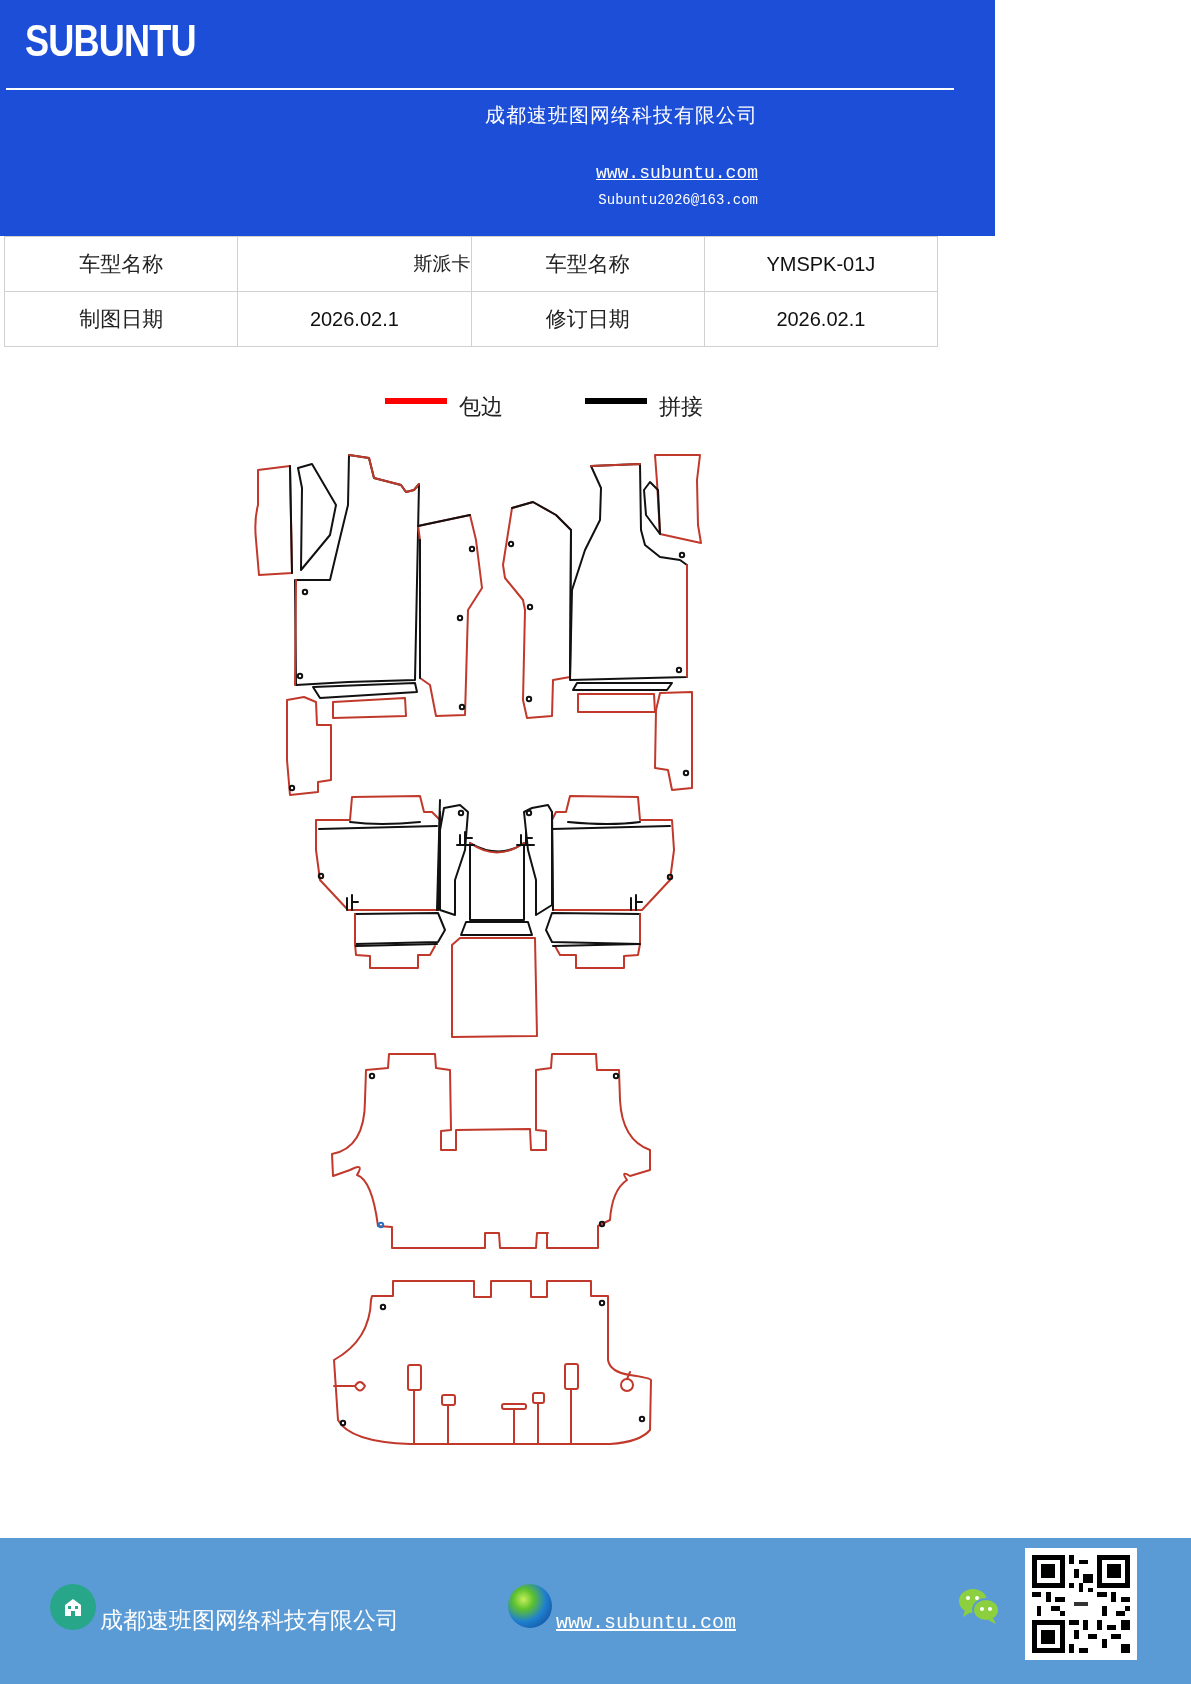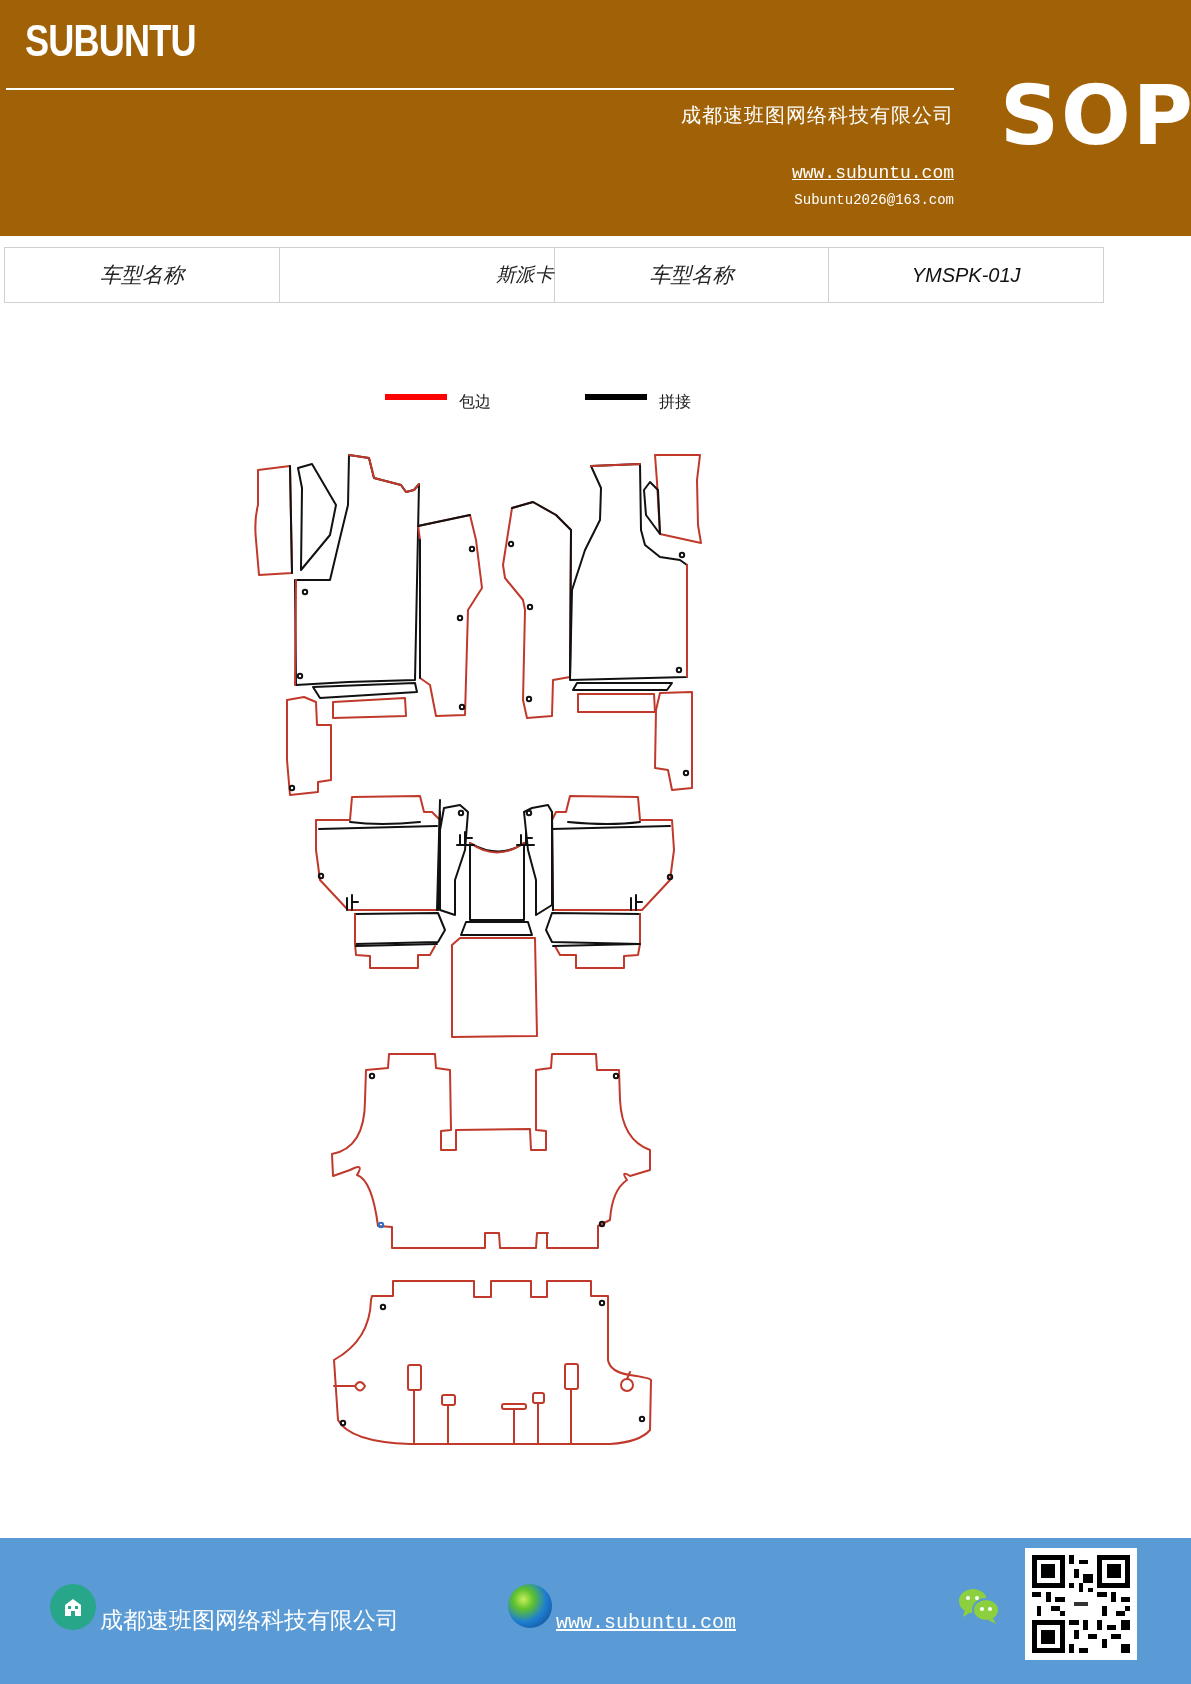--- a/index.html
+++ b/index.html
@@ -1,37 +1,37 @@
 <!DOCTYPE html>
 <html><head>
 <meta charset="utf-8">
 <style>
   * { box-sizing: border-box; margin: 0; padding: 0; }
   html, body { width: 1191px; height: 1684px; background: #ffffff; overflow: hidden; }
   body { position: relative; font-family: "DejaVu Sans", "Liberation Sans", sans-serif; }
 
-  .header { position: absolute; left: 0; top: 0; width: 1191px; height: 236px; background: #a16207; }
+  .header { position: absolute; left: 0; top: 0; width: 995px; height: 236px; background: #1d4ed8; }
   .brand { position: absolute; left: 25px; top: 16px; font-family: "Liberation Sans", sans-serif; font-weight: bold; font-size: 44px; color: #fff; letter-spacing: -1px; transform: scaleX(0.82); transform-origin: left top; }
   .header-rule { position: absolute; left: 6px; top: 88px; width: 948px; height: 2px; background: #ffffff; }
   .doc-title { position: absolute; left: 28px; top: 140px; font-size: 36px; color: #fff; letter-spacing: 1px; font-family: "DejaVu Serif", serif; }
   .company { position: absolute; right: 237px; top: 102px; font-size: 20px; color: #fff; font-family: "DejaVu Serif", serif; letter-spacing: 1px; }
   .website { position: absolute; right: 237px; top: 163px; font-size: 18px; color: #fff; text-decoration: underline; font-family: "Liberation Mono", monospace; }
   .email { position: absolute; right: 237px; top: 192px; font-size: 14px; color: #fff; font-family: "Liberation Mono", monospace; }
   .sop { position: absolute; left: 1000px; top: 68px; font-size: 82px; font-weight: bold; color: #fff; font-family: "DejaVu Sans", sans-serif; letter-spacing: 2px; }
 
-  .info-table { position: absolute; left: 4px; top: 247px; width: 1100px; border-collapse: collapse; table-layout: fixed; font-style: italic; }
+  .info-table { position: absolute; left: 4px; top: 236px; width: 934px; border-collapse: collapse; table-layout: fixed; }
   .info-table td { border: 1px solid #d0d0d0; height: 55px; text-align: center; vertical-align: middle; font-size: 21px; color: #222; }
   .info-table td.lbl { font-family: "DejaVu Serif", serif; }
   .info-table td.val { font-family: "Liberation Sans", sans-serif; font-size: 20px; color: #111; }
   .info-table td.val-cn { font-family: "DejaVu Serif", serif; font-size: 19px; text-align: right; }
 
   .legend { position: absolute; top: 386px; left: 0; width: 1191px; height: 40px; }
   .legend-item { position: absolute; top: 0; display: flex; align-items: center; }
   .legend-swatch { width: 62px; height: 6px; }
-  .legend-label { margin-left: 12px; font-size: 16px; color: #222; font-family: "DejaVu Serif", serif; position: relative; top: 6px; }
+  .legend-label { margin-left: 12px; font-size: 22px; color: #222; font-family: "DejaVu Serif", serif; position: relative; top: 6px; }
 
   .diagram { position: absolute; left: 0; top: 440px; width: 1191px; height: 1020px; }
 
   .footer { position: absolute; left: 0; top: 1538px; width: 1191px; height: 146px; background: #5b9bd5; }
   .footer-company { position: absolute; left: 50px; top: 46px; display: flex; align-items: flex-end; }
   .footer-company .icon { width: 46px; height: 46px; border-radius: 50%; background: #27a68a; display: flex; align-items: center; justify-content: center; }
   .footer-company span.txt { margin-left: 4px; color: #fff; font-size: 23px; font-family: "DejaVu Serif", serif; position: relative; top: 6px; }
   .footer-web { position: absolute; left: 508px; top: 46px; display: flex; align-items: flex-end; }
   .footer-web .globe { width: 44px; height: 44px; border-radius: 50%; background: radial-gradient(circle at 35% 35%, #c7ef5b 0, #5ec12e 25%, #1f7fd0 55%, #0b3f86 100%); }
   .footer-web span.txt { margin-left: 4px; color: #fff; font-size: 20px; font-family: "Liberation Mono", monospace; text-decoration: underline; position: relative; top: 6px; }
@@ -50,20 +50,26 @@
   <div class="sop">SOP</div>
 </div>
 
 <table class="info-table">
   <tbody>
       <tr>
     <td class="lbl">车型名称</td>
     <td class="val-cn">斯派卡</td>
     <td class="lbl">车型名称</td>
     <td class="val">YMSPK-01J</td>
+  </tr>
+  <tr>
+    <td class="lbl">制图日期</td>
+    <td class="val">2026.02.1</td>
+    <td class="lbl">修订日期</td>
+    <td class="val">2026.02.1</td>
   </tr>
 </tbody>
   </table>
 
 <div class="legend">
   <div class="legend-item" style="left:385px;">
     <div class="legend-swatch" style="background:#ff0000;"></div>
     <span class="legend-label">包边</span>
   </div>
   <div class="legend-item" style="left:585px;">

